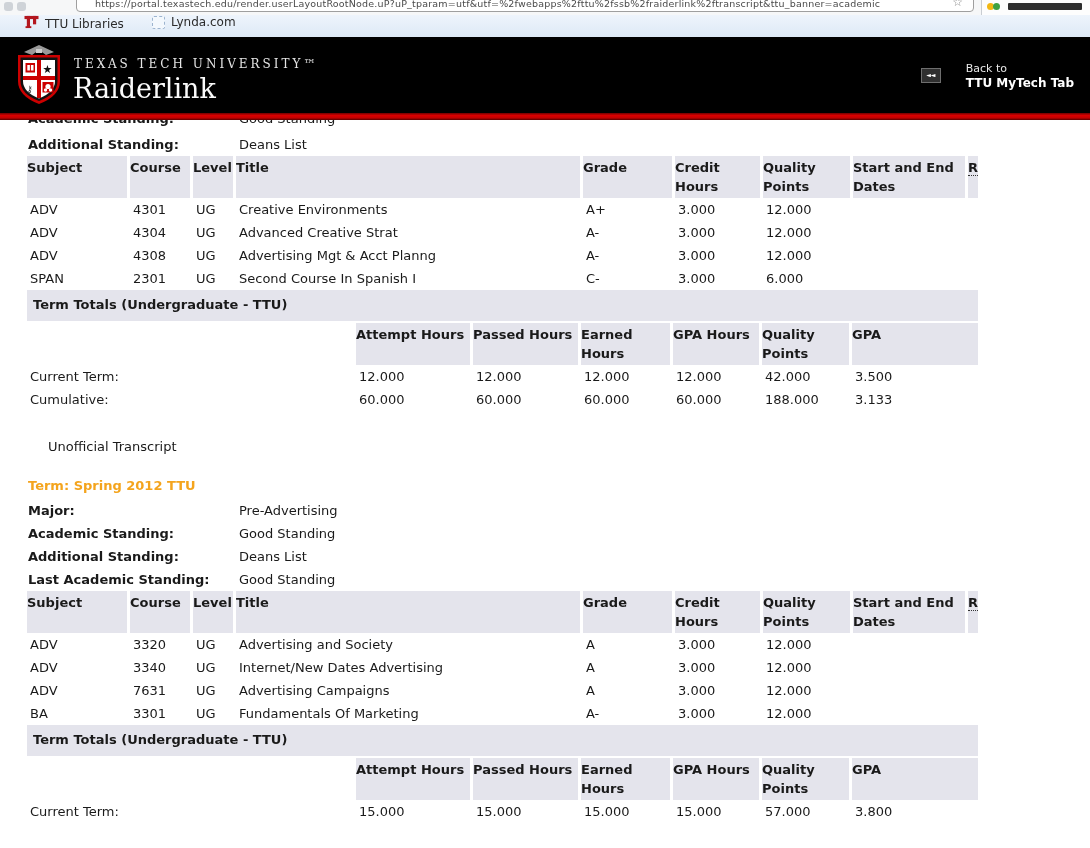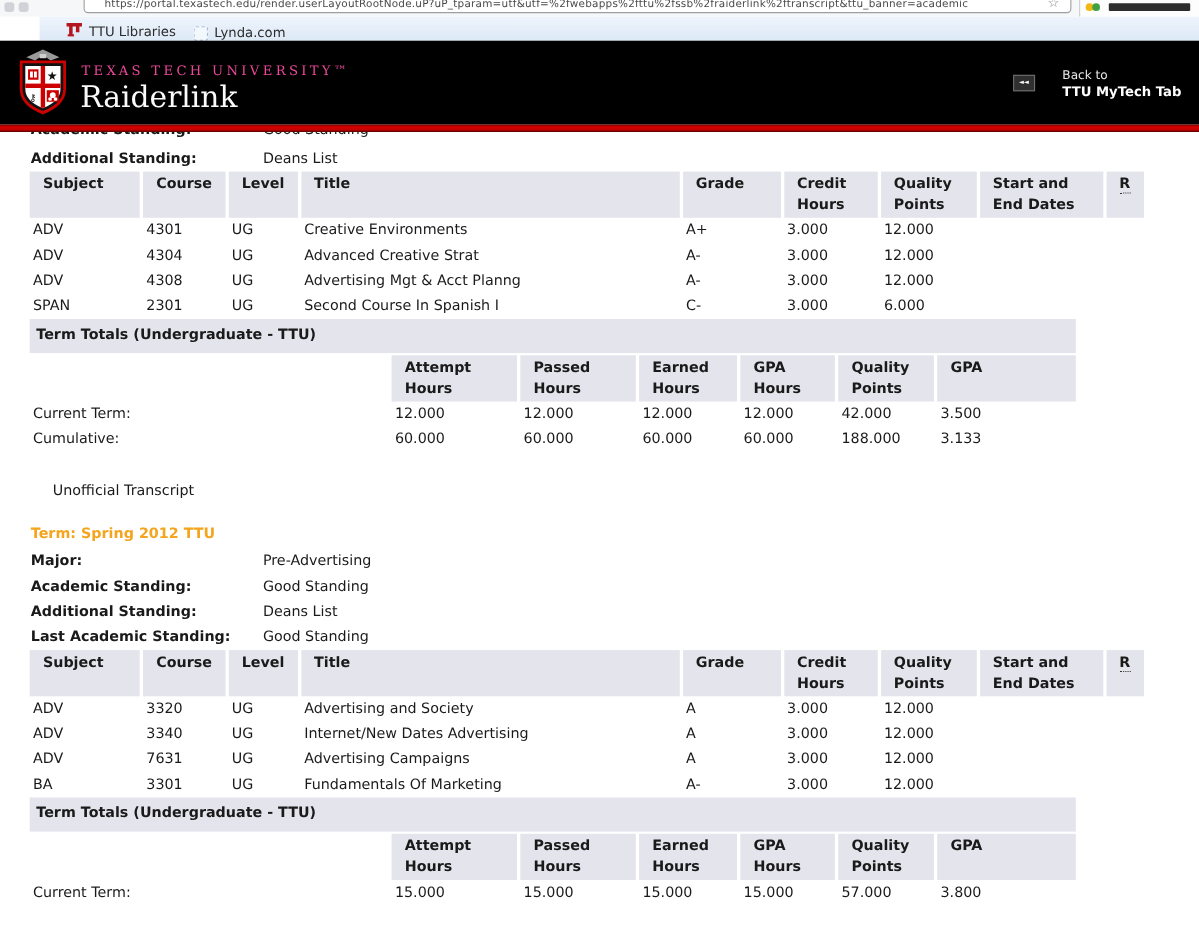--- a/index.html
+++ b/index.html
@@ -17,45 +17,45 @@
   .url-text{position:absolute;left:18px;top:13px;font-size:9.5px;color:#4a4a4a;white-space:nowrap;
     max-width:830px;overflow:hidden;letter-spacing:.2px;}
   .star-icon{position:absolute;right:10px;top:11px;font-size:12px;color:#8a8a8a;line-height:12px;}
   .bg-window{position:absolute;right:0;top:0;width:108px;height:15px;background:#fdfdfd;
     border-left:1px solid #c9cdd2;}
   .bg-window .dot{position:absolute;top:3px;width:7px;height:7px;border-radius:50%;}
   .dot.yellow{left:5px;background:#f2b713;}
   .dot.green{left:11px;background:#3fa142;}
   .tab-title-sliver{position:absolute;left:26px;top:3px;width:74px;height:7px;background:#2e2e2e;border-radius:1px;}
   .bookmarks-bar{height:22px;background:linear-gradient(#eef4fc,#dde9f6);
-    display:flex;align-items:flex-end;padding-left:24px;gap:6px;margin-left:36px;}
+    display:flex;align-items:flex-start;padding-left:24px;gap:18px;}
   .bookmark{display:flex;align-items:center;gap:6px;padding:0 10px 0 0;font-size:12px;color:#2b2b2b;}
   .lynda-favicon{width:11px;height:11px;border:1px dashed #9db4cf;border-radius:2px;background:#f3f8fd;}
   
   .site-header{height:76px;background:#000;position:relative;}
   .shield{position:absolute;left:14px;top:6px;}
-  .univ-line{position:absolute;left:74px;top:20px;color:#ec4899;
+  .univ-line{position:absolute;left:74px;top:20px;color:#e5e5e5;
     font-family:"DejaVu Serif","Liberation Serif",serif;font-size:12px;letter-spacing:3px;}
   .portal-name{position:absolute;left:73px;top:36px;color:#fafafa;
     font-family:"DejaVu Serif","Liberation Serif",serif;font-size:27px;}
   .back-link{position:absolute;right:16px;top:25px;display:flex;align-items:flex-start;gap:25px;cursor:pointer;}
   .rewind-icon{margin-top:6px;width:18px;height:13px;background:#2f2f2f;border:1px solid #6e6e6e;
     color:#fff;font-size:6px;line-height:12px;text-align:center;letter-spacing:0;}
   .back-text{color:#e8e8e8;font-size:11px;line-height:14px;}
   .back-text b{color:#ffffff;font-size:12px;text-align:center;}
   .red-bar{height:7px;background:linear-gradient(180deg,#6e0000,#d80000 35%,#c40000 70%,#550000);}
   
   .content{position:relative;background:#fff;}
   .clipped-row{height:13px;overflow:hidden;margin-left:28px;}
   .clipped-row .inner{margin-top:-9px;display:flex;}
   .info-row{height:23px;display:flex;align-items:center;margin-left:28px;}
   .info-label{width:211px;font-weight:bold;}
   table.grid{border-collapse:separate;border-spacing:3px 0;margin-left:24px;table-layout:fixed;}
   table.grid th{background:#e4e4ec;text-align:left;vertical-align:top;
-    font-size:13px;font-weight:bold;padding:2px 12px;height:38px;line-height:19px;}
+    font-size:13px;font-weight:bold;padding:2px 0;height:38px;line-height:19px;}
   table.grid th.blank{background:transparent;}
   table.grid td{padding:2px 3px;height:19px;line-height:19px;font-size:13px;
     overflow:hidden;white-space:nowrap;}
   td.num{}
   td.lbl{font-weight:normal;}
   .abbr-r{border-bottom:1px dotted #333;}
   .section-bar{margin-left:27px;width:951px;height:24px;background:#e4e4ec;
     padding-top:7px;box-sizing:content-box;font-weight:bold;padding-left:6px;width:945px;}
   .unofficial{margin-left:48px;margin-top:28px;height:16px;}
   .term-title{margin-left:28px;margin-top:23px;height:16px;font-weight:bold;color:#f4a41d;}

